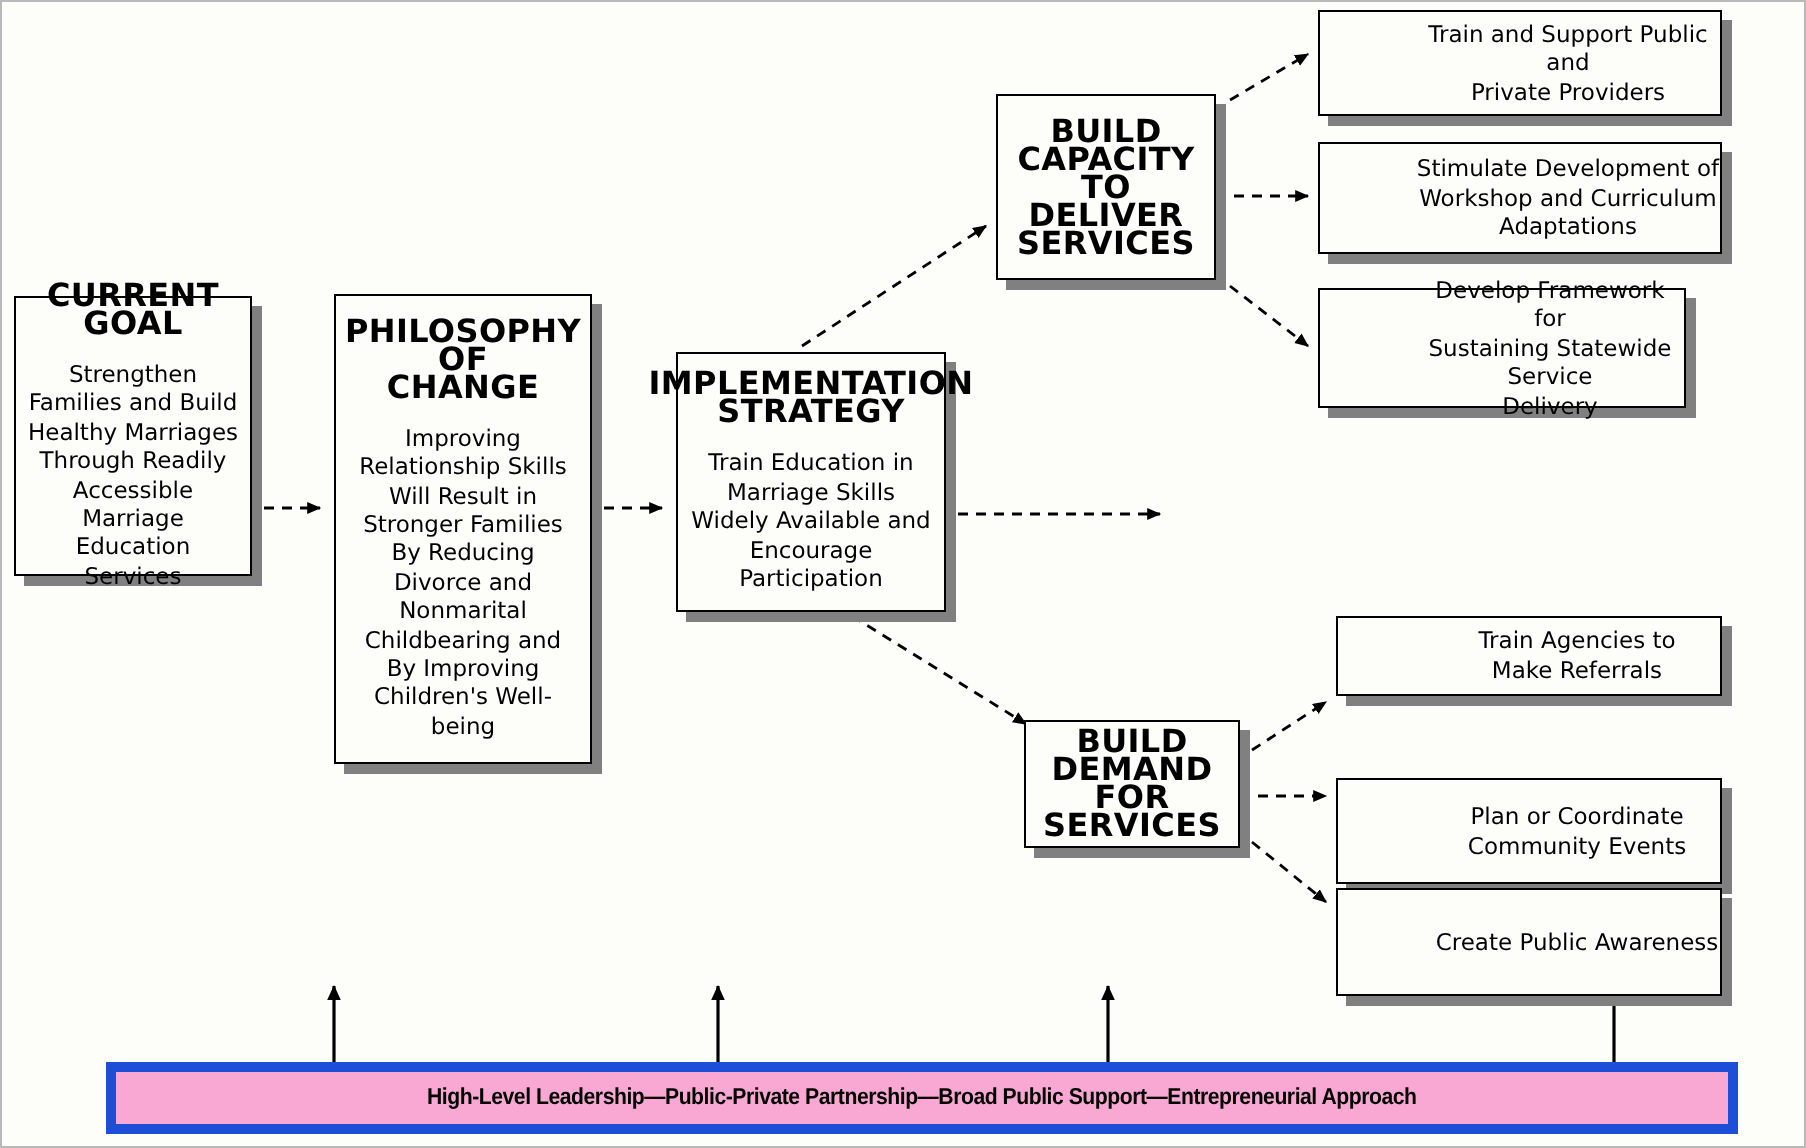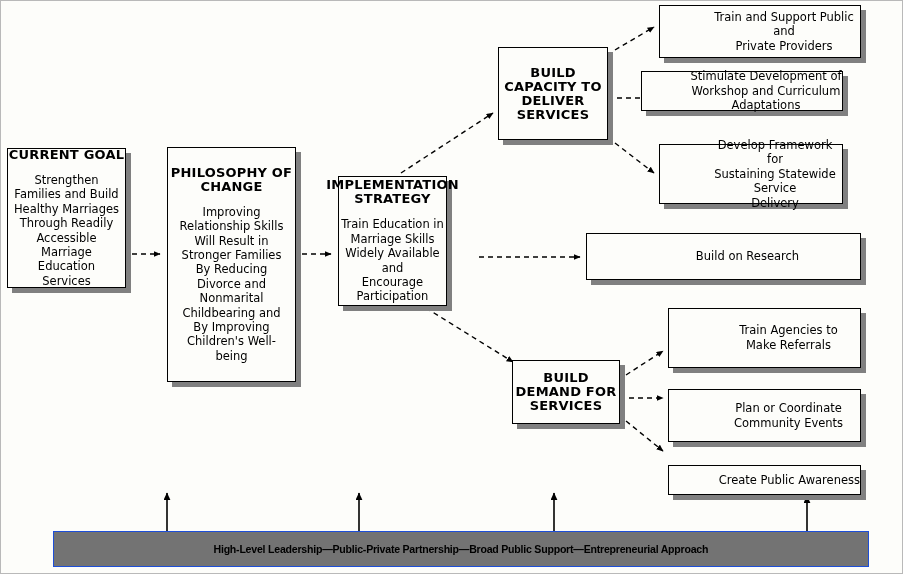--- a/index.html
+++ b/index.html
@@ -34,43 +34,43 @@
     display: flex;
     flex-direction: column;
     align-items: center;
     justify-content: center;
     text-align: center;
     color: #000000;
     z-index: 3;
   }
   .node .hd {
     font-weight: bold;
-    font-size: 13px;
+    font-size: 16px;
     line-height: 14px;
     letter-spacing: 0.2px;
     white-space: pre-line;
   }
   .node .bd {
     font-size: 11.5px;
     line-height: 14.4px;
     white-space: pre-line;
   }
   .node .hd + .bd { margin-top: 11px; }
 
   
   .node.plain .bd {
     font-size: 11.5px;
     line-height: 14.6px;
     margin-left: 48px;
   }
 
   .banner {
     position: absolute;
-    background: #737373;
-    border: 1px solid #1d4ed8;
+    background: #f9a8d4;
+    border: 5px solid #1d4ed8;
     box-sizing: border-box;
     display: flex;
     align-items: center;
     justify-content: center;
     z-index: 3;
   }
   .banner span {
     font-family: "Liberation Sans", "DejaVu Sans", sans-serif;
     font-weight: bold;
     font-size: 11.5px;
@@ -175,21 +175,21 @@
 Stronger Families
 By Reducing
 Divorce and
 Nonmarital
 Childbearing and
 By Improving
 Children's Well-
 being</div>
   </div>
 
-  <div class="node" style="left:337px; top:175px; width:109px; height:130px;">
+  <div class="node" style="left:337px; top:175px; width:135px; height:130px;">
     <div class="hd">IMPLEMENTATION
 STRATEGY</div>
     <div class="bd">Train Education in
 Marriage Skills
 Widely Available and
 Encourage
 Participation</div>
   </div>
 
   <div class="node" style="left:497px; top:46px; width:110px; height:93px;">
@@ -203,47 +203,44 @@
     <div class="hd">BUILD
 DEMAND FOR
 SERVICES</div>
   </div>
 
   <div class="node plain" style="left:658px; top:4px; width:202px; height:53px;">
     <div class="bd">Train and Support Public and
 Private Providers</div>
   </div>
 
-  <div class="node plain" style="left:640px; top:70px; width:202px; height:40px;">
+  <div class="node plain" style="left:658px; top:70px; width:202px; height:56px;">
     <div class="bd">Stimulate Development of
 Workshop and Curriculum
 Adaptations</div>
   </div>
 
   <div class="node plain" style="left:658px; top:143px; width:184px; height:60px;">
     <div class="bd">Develop Framework for
 Sustaining Statewide Service
 Delivery</div>
   </div>
 
-  <div class="node plain" style="left:585px; top:232px; width:275px; height:47px;">
-    <div class="bd">Build on Research</div>
-  </div>
-
-  <div class="node plain" style="left:667px; top:307px; width:193px; height:60px;">
+
+  <div class="node plain" style="left:667px; top:307px; width:193px; height:40px;">
     <div class="bd">Train Agencies to
 Make Referrals</div>
   </div>
 
   <div class="node plain" style="left:667px; top:388px; width:193px; height:53px;">
     <div class="bd">Plan or Coordinate
 Community Events</div>
   </div>
 
-  <div class="node plain" style="left:667px; top:464px; width:193px; height:30px;align-items:flex-end;">
+  <div class="node plain" style="left:667px; top:443px; width:193px; height:54px;">
     <div class="bd">Create Public Awareness</div>
   </div>
 
   <div class="banner" style="left:52px; top:530px; width:816px; height:36px;">
     <span>High-Level Leadership—Public-Private Partnership—Broad Public Support—Entrepreneurial Approach</span>
   </div>
 
 </div>
 
 </body></html>

